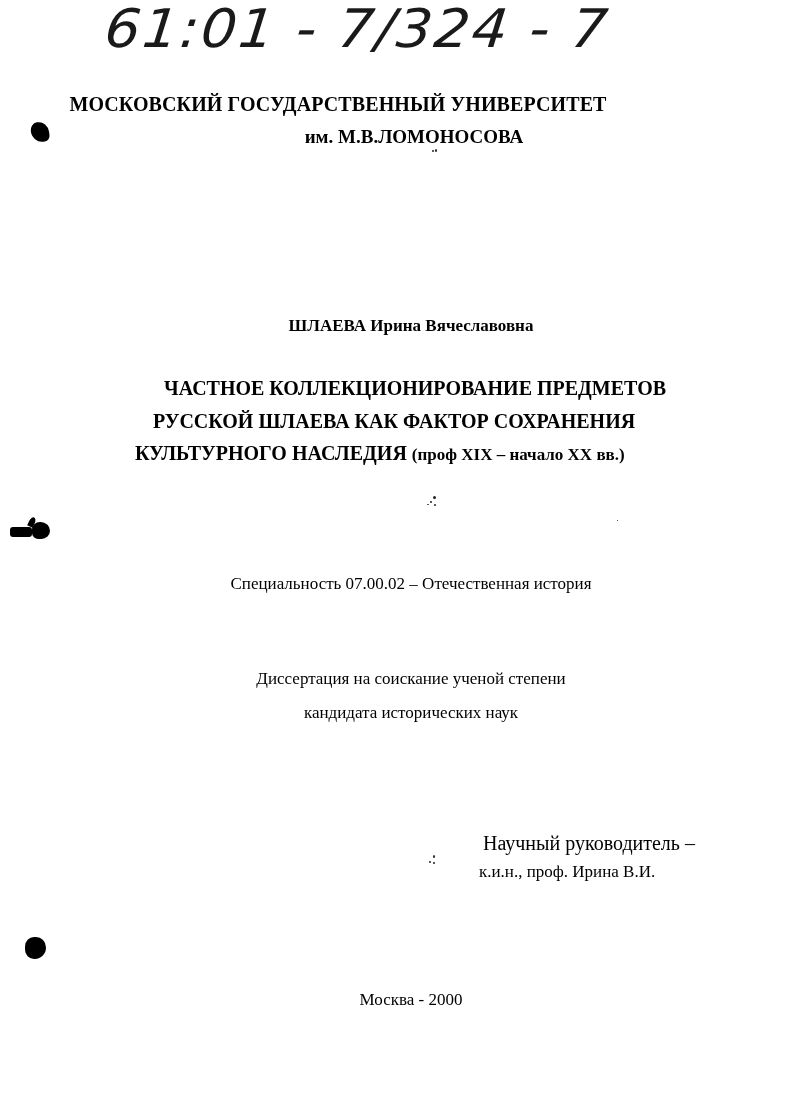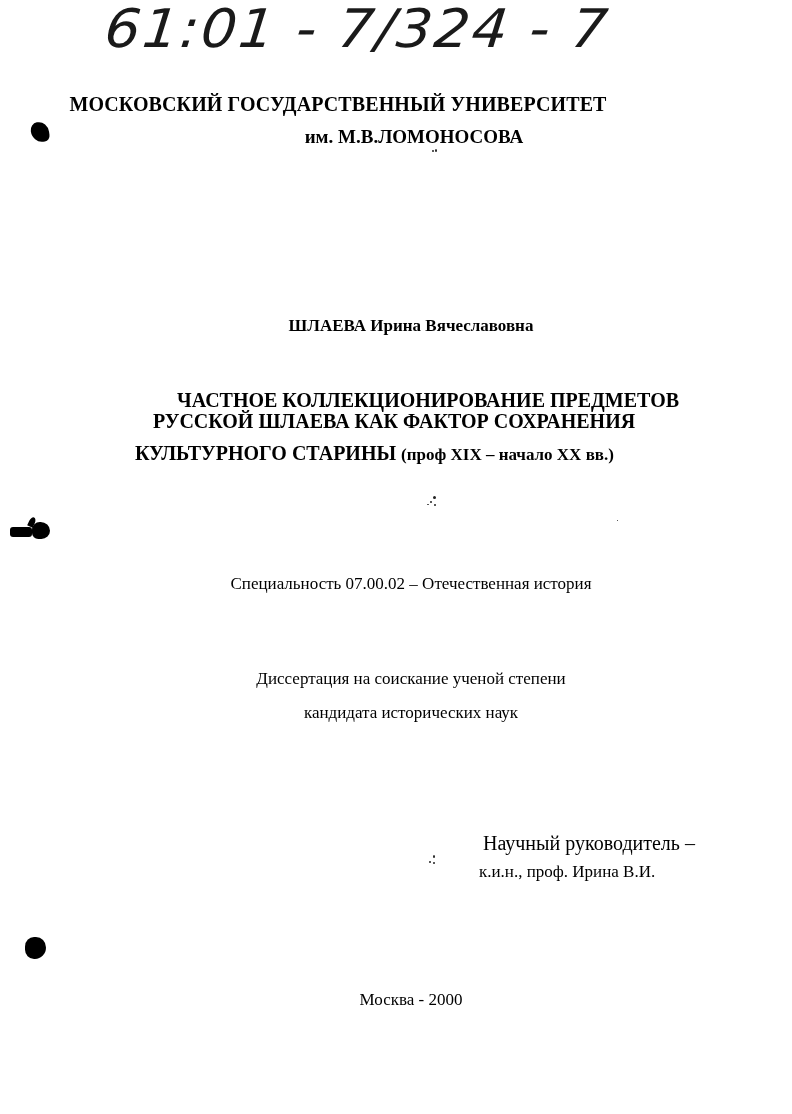--- a/index.html
+++ b/index.html
@@ -56,21 +56,21 @@
       left: 0; width: 822px; text-align: center;
       top: 316px;
       font-weight: bold;
       font-size: 17px;
     }
 
     .title-line {
       font-weight: bold;
       font-size: 20px;
     }
-    .title-1 { left: 177px; top: 377px; margin-top: 12px; }
+    .title-1 { left: 164px; top: 377px; }
     .title-2 { left: 153px; top: 410px; }
     .title-3 { left: 135px; top: 442px; }
     .title-3 .sub { font-size: 17px; }
 
     .specialty {
       left: 0; width: 822px; text-align: center;
       top: 574px;
       font-size: 17px;
     }
 
@@ -134,21 +134,21 @@
   <div class="abs handwritten">61:01 - 7/324 - 7</div>
 
   <div class="abs univ-line1">МОСКОВСКИЙ ГОСУДАРСТВЕННЫЙ УНИВЕРСИТЕТ</div>
   <div class="abs univ-line2">им. М.В.ЛОМОНОСОВА</div>
 
   <div class="abs author">ШЛАЕВА Ирина Вячеславовна</div>
 
   <div class="abs title-line title-1">ЧАСТНОЕ КОЛЛЕКЦИОНИРОВАНИЕ ПРЕДМЕТОВ</div>
   <div class="abs title-line title-2">РУССКОЙ ШЛАЕВА КАК ФАКТОР СОХРАНЕНИЯ</div>
   <div class="abs title-line title-3">
-    <span>КУЛЬТУРНОГО СТАРИНЫ</span>
+    <span>КУЛЬТУРНОГО НАСЛЕДИЯ</span>
     <span class="sub">(проф XIX – начало XX вв.)</span>
   </div>
 
   <div class="abs specialty">Специальность 07.00.02 – Отечественная история</div>
 
   <div class="abs degree-1">Диссертация на соискание ученой степени</div>
   <div class="abs degree-2">кандидата исторических наук</div>
 
   <div class="abs advisor-1">Научный руководитель –</div>
   <div class="abs advisor-2">к.и.н., проф. Ирина В.И.</div>

